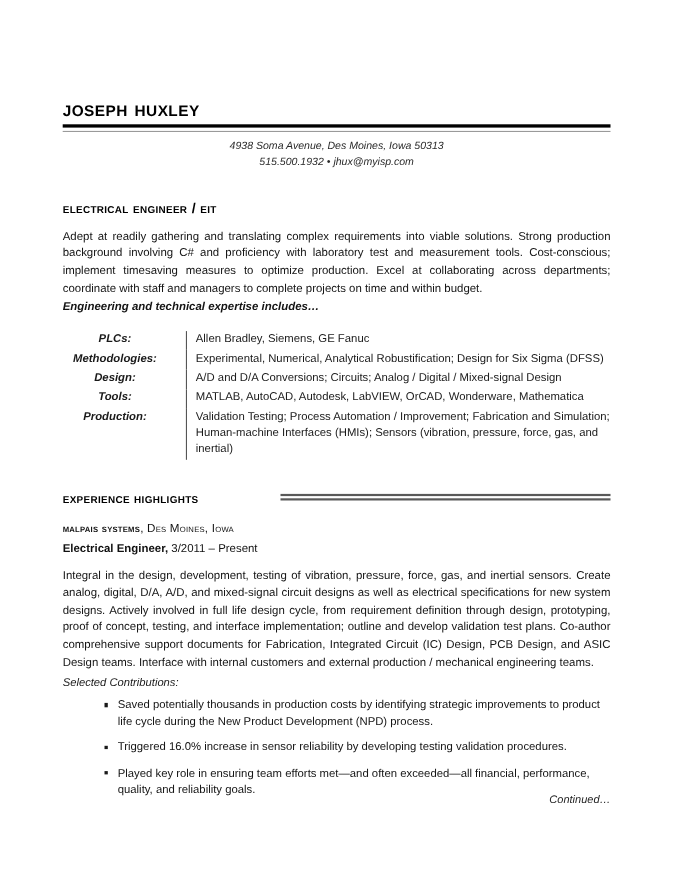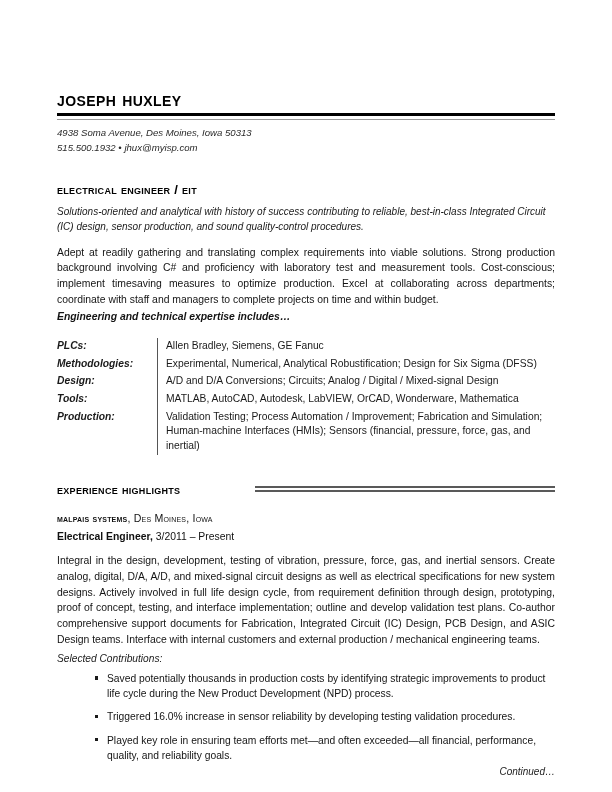--- a/index.html
+++ b/index.html
@@ -43,21 +43,21 @@
     margin-top: 2px;
   }
   .rule-thin {
     height: 1px;
     background: #9a9a9a;
     margin-top: 3px;
   }
 
   
   .contact {
-    text-align: left;
+    text-align: center;
     font-style: italic;
     font-size: 9.6px;
     line-height: 1.62;
     color: #2a2a2a;
     margin-top: 5px;
   }
 
   
   .section-title {
     font-size: 13px;
@@ -101,24 +101,24 @@
     width: 100%;
   }
   .skills td {
     vertical-align: top;
     padding: 1.5px 0;
     font-size: 10.3px;
     line-height: 1.42;
   }
   .skills td.label {
     width: 95px;
-    text-align: left;
-    font-style: italic;
-    font-weight: bold;
-    padding-right: 5px;
+    text-align: center;
+    font-style: italic;
+    font-weight: bold;
+    padding-right: 17px;
     white-space: nowrap;
   }
   .skills td.value {
     border-left: 1.1px solid #555555;
     padding-left: 8px;
   }
 
   
   .exp-header {
     display: flex;
@@ -178,21 +178,21 @@
     left: 0;
     top: 5.5px;
     width: 3.2px;
     height: 3.2px;
     background: #1a1a1a;
   }
 
   .continued {
     position: absolute;
     right: 57px;
-    top: 748px;
+    top: 704px;
     font-style: italic;
     font-size: 10px;
     color: #222222;
   }
 </style>
 </head>
 <body>
 
 <div class="page">
   <div class="content">
@@ -200,21 +200,20 @@
     <div class="name">Joseph Huxley</div>
     <div class="rule-thick"></div>
     <div class="rule-thin"></div>
 
     <div class="contact">
       <div>4938 Soma Avenue, Des Moines, Iowa 50313</div>
       <div>515.500.1932 • jhux@myisp.com</div>
     </div>
 
     <div class="section-title title-job">Electrical Engineer / EIT</div>
-    <div class="summary">Solutions-oriented and analytical with history of success contributing to reliable, best-in-class Integrated Circuit (IC) design, sensor production, and sound quality-control procedures.</div>
 
     <div class="body-para">
       <span>Adept at readily gathering and translating complex requirements into viable solutions. Strong production background involving C# and proficiency with laboratory test and measurement tools. Cost-conscious; implement timesaving measures to optimize production. Excel at collaborating across departments; coordinate with staff and managers to complete projects on time and within budget.</span>
       <span class="lead-in">Engineering and technical expertise includes…</span>
     </div>
 
     <table class="skills">
       <tbody>
         <tr>
           <td class="label">PLCs:</td>
@@ -227,21 +226,21 @@
         <tr>
           <td class="label">Design:</td>
           <td class="value">A/D and D/A Conversions; Circuits; Analog / Digital / Mixed-signal Design</td>
         </tr>
         <tr>
           <td class="label">Tools:</td>
           <td class="value">MATLAB, AutoCAD, Autodesk, LabVIEW, OrCAD, Wonderware, Mathematica</td>
         </tr>
         <tr>
           <td class="label">Production:</td>
-          <td class="value">Validation Testing; Process Automation / Improvement; Fabrication and Simulation; Human-machine Interfaces (HMIs); Sensors (financial, pressure, force, gas, and inertial)</td>
+          <td class="value">Validation Testing; Process Automation / Improvement; Fabrication and Simulation; Human-machine Interfaces (HMIs); Sensors (vibration, pressure, force, gas, and inertial)</td>
         </tr>
       </tbody>
     </table>
 
     <div class="exp-header">
       <div class="section-title">Experience Highlights</div>
       <div class="exp-rules">
         <div class="r1"></div>
         <div class="r2"></div>
       </div>

